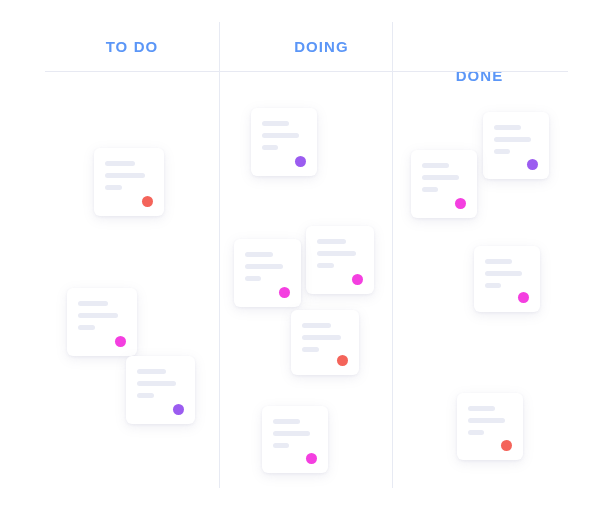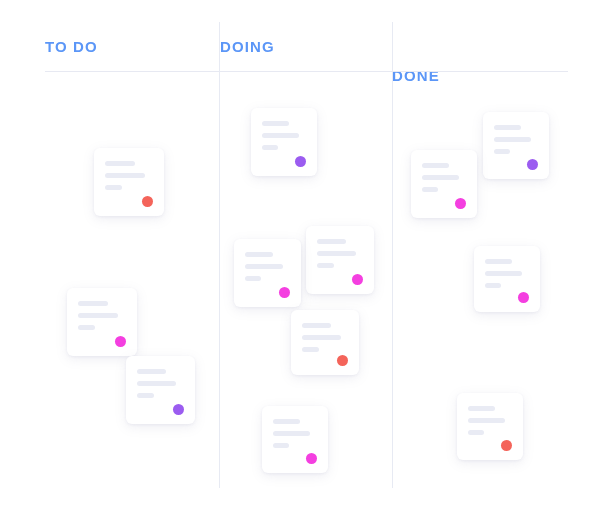--- a/index.html
+++ b/index.html
@@ -18,30 +18,30 @@
 
   #board {
     position: absolute;
     inset: 0;
   }
 
   
   .col-header {
     position: absolute;
     top: 37px;
-    text-align: left;
+    text-align: center;
     font-size: 15px;
     font-weight: bold;
     letter-spacing: 1.1px;
     color: #5b96f7;
     line-height: 20px;
     user-select: none;
   }
   .col-header.c0 { left: 45px;  width: 174px; }
-  .col-header.c1 { left: 202px; width: 173px; padding-left: 18px; }
+  .col-header.c1 { left: 217px; width: 173px; padding-left: 18px; }
   .col-header.c2 { left: 392px; width: 175px; margin-top: 29px; }
 
   
   .h-rule {
     position: absolute;
     left: 45px;
     top: 71px;
     width: 523px;
     height: 1px;
     background: #e7e9f2;

